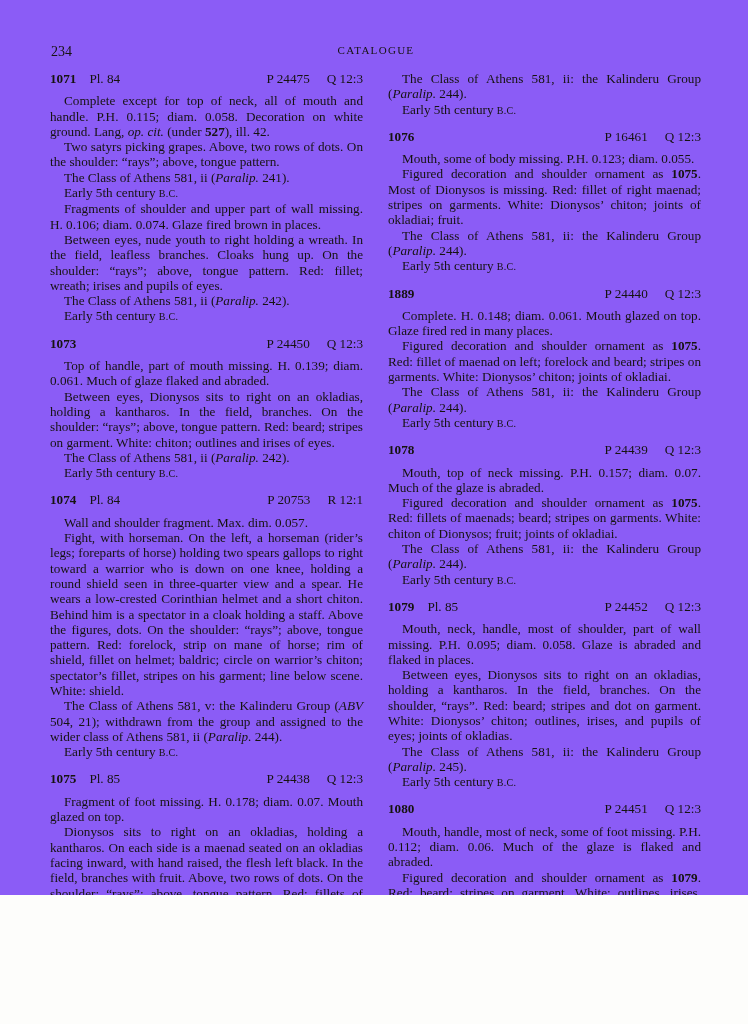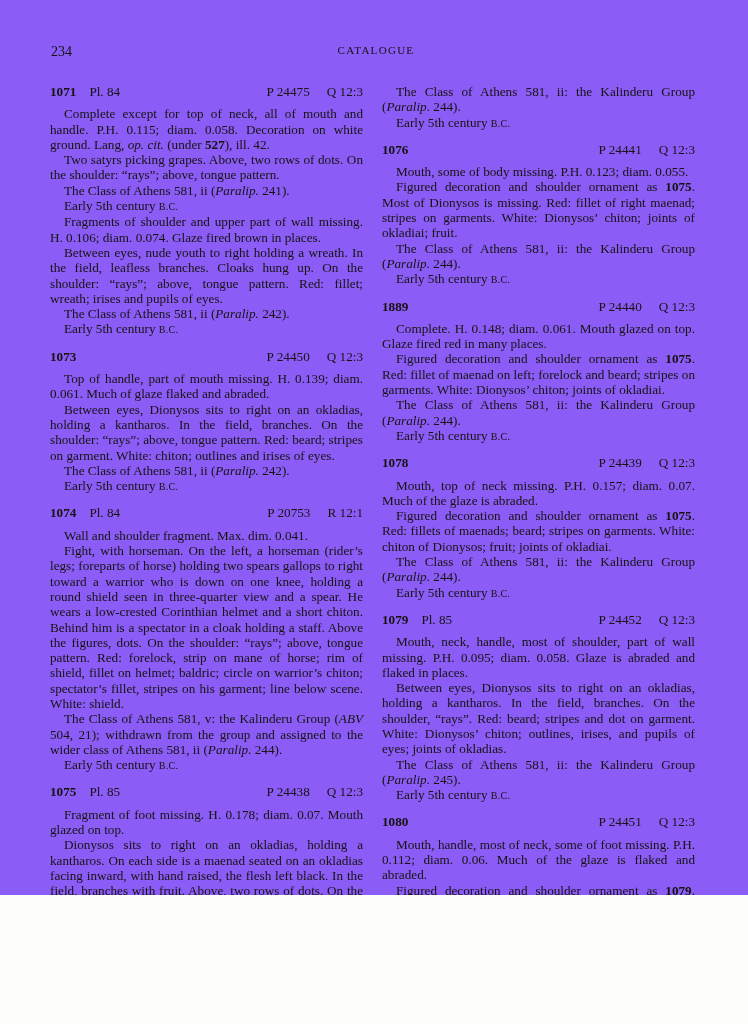--- a/index.html
+++ b/index.html
@@ -28,22 +28,22 @@
     top: 0;
     font-size: 14px;
   }
   .page-title {
     text-align: center;
     font-size: 11px;
     letter-spacing: 1.3px;
   }
   .columns {
     display: flex;
-    gap: 19px;
-    margin-top: 23px;
+    gap: 25px;
+    margin-top: 10px;
   }
   .column {
     width: 313px;
     font-size: 13.2px;
     line-height: 15.3px;
     text-align: justify;
   }
   .entry-header {
     display: flex;
     justify-content: space-between;
@@ -90,37 +90,37 @@
           <span class="eh-right"><span>P 24450</span><span>Q 12:3</span></span>
         </div>
         <p class="para">Top of handle, part of mouth missing. H. 0.139; diam. 0.061. Much of glaze flaked and abraded.</p>
         <p class="para">Between eyes, Dionysos sits to right on an okladias, holding a kantharos. In the field, branches. On the shoulder: “rays”; above, tongue pattern. Red: beard; stripes on garment. White: chiton; outlines and irises of eyes.</p>
         <p class="para">The Class of Athens 581, ii (<span class="seg-i">Paralip.</span> 242).</p>
         <p class="para">Early 5th century <span class="seg-sc">B.C.</span></p>
         <div class="entry-header">
           <span class="eh-left"><span class="eh-num">1074</span><span class="eh-plate">Pl. 84</span></span>
           <span class="eh-right"><span>P 20753</span><span>R 12:1</span></span>
         </div>
-        <p class="para">Wall and shoulder fragment. Max. dim. 0.041.</p>
+        <p class="para">Wall and shoulder fragment. Max. dim. 0.057.</p>
         <p class="para">Fight, with horseman. On the left, a horseman (rider’s legs; foreparts of horse) holding two spears gallops to right toward a warrior who is down on one knee, holding a round shield seen in three-quarter view and a spear. He wears a low-crested Corinthian helmet and a short chiton. Behind him is a spectator in a cloak holding a staff. Above the figures, dots. On the shoulder: “rays”; above, tongue pattern. Red: forelock, strip on mane of horse; rim of shield, fillet on helmet; baldric; circle on warrior’s chiton; spectator’s fillet, stripes on his garment; line below scene. White: shield.</p>
         <p class="para">The Class of Athens 581, v: the Kalinderu Group (<span class="seg-i">ABV</span> 504, 21); withdrawn from the group and assigned to the wider class of Athens 581, ii (<span class="seg-i">Paralip.</span> 244).</p>
         <p class="para">Early 5th century <span class="seg-sc">B.C.</span></p>
         <div class="entry-header">
           <span class="eh-left"><span class="eh-num">1075</span><span class="eh-plate">Pl. 85</span></span>
           <span class="eh-right"><span>P 24438</span><span>Q 12:3</span></span>
         </div>
         <p class="para">Fragment of foot missing. H. 0.178; diam. 0.07. Mouth glazed on top.</p>
         <p class="para">Dionysos sits to right on an okladias, holding a kantharos. On each side is a maenad seated on an okladias facing inward, with hand raised, the flesh left black. In the field, branches with fruit. Above, two rows of dots. On the shoulder: “rays”; above, tongue pattern. Red: fillets of maenads; beard and wreath of Dionysos; stripes on garments. White: joints of okladiai; fruit.</p>
       </div>
     <div class="column">
         <p class="para">The Class of Athens 581, ii: the Kalinderu Group (<span class="seg-i">Paralip.</span> 244).</p>
         <p class="para">Early 5th century <span class="seg-sc">B.C.</span></p>
         <div class="entry-header">
           <span class="eh-left"><span class="eh-num">1076</span></span>
-          <span class="eh-right"><span>P 24441</span><span>Q 12:3</span></span>
+          <span class="eh-right"><span>P 16461</span><span>Q 12:3</span></span>
         </div>
         <p class="para">Mouth, some of body missing. P.H. 0.123; diam. 0.055.</p>
         <p class="para">Figured decoration and shoulder ornament as <span class="seg-b">1075</span>. Most of Dionysos is missing. Red: fillet of right maenad; stripes on garments. White: Dionysos’ chiton; joints of okladiai; fruit.</p>
         <p class="para">The Class of Athens 581, ii: the Kalinderu Group (<span class="seg-i">Paralip.</span> 244).</p>
         <p class="para">Early 5th century <span class="seg-sc">B.C.</span></p>
         <div class="entry-header">
           <span class="eh-left"><span class="eh-num">1889</span></span>
           <span class="eh-right"><span>P 24440</span><span>Q 12:3</span></span>
         </div>
         <p class="para">Complete. H. 0.148; diam. 0.061. Mouth glazed on top. Glaze fired red in many places.</p>

